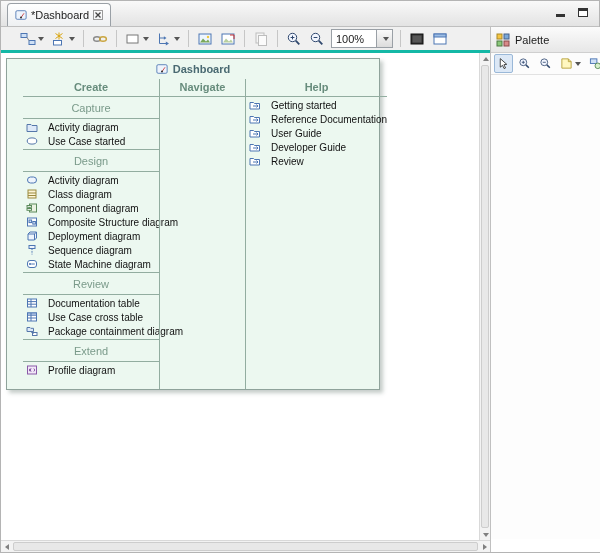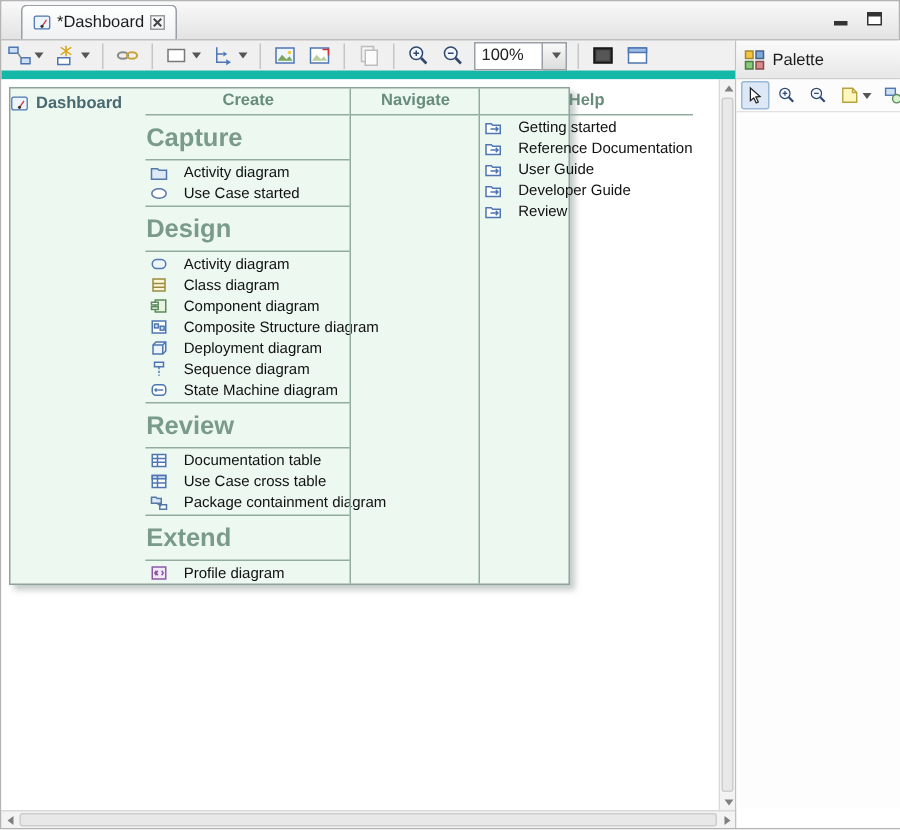--- a/index.html
+++ b/index.html
@@ -5,37 +5,37 @@
   * { box-sizing: border-box; margin: 0; padding: 0; }
   html,body { width:600px; height:553px; overflow:hidden;
     font-family:"Liberation Sans", sans-serif; font-size:11px; color:#222; }
   .window { width:600px; height:553px; display:flex; flex-direction:column;
     background:#f2f2f2; border:1px solid #b4b4b4; }
 
   
   .tabstrip { height:26px; flex:0 0 26px; position:relative;
     background:linear-gradient(#f9f9f9,#e3e3e3);
     border-bottom:1px solid #bfbfbf; display:flex; align-items:flex-end; }
-  .tab { height:23px; margin-left:13px; display:flex; align-items:center; gap:4px;
+  .tab { height:23px; margin-left:6px; display:flex; align-items:center; gap:4px;
     padding:0 7px; background:linear-gradient(#ffffff,#eef0f2);
     border:1px solid #9aa0a6; border-bottom:none; border-radius:4px 4px 0 0; }
   .tab-title { font-size:11px; color:#1c1c1c; }
   .win-controls { position:absolute; right:10px; top:5px; display:flex; gap:9px; }
   .wbtn { width:13px; height:11px; display:flex; align-items:flex-end; justify-content:center; cursor:default; }
   .min-glyph { width:9px; height:3px; background:#333; }
   .max-glyph { width:10px; height:9px; border:1px solid #333; border-top:3px solid #333; background:#fff; }
 
   
   .content { flex:1; display:flex; min-height:0; }
   .left { width:490px; flex:0 0 490px; display:flex; flex-direction:column; border-right:1px solid #c0c0c0; }
   .right { flex:1; display:flex; flex-direction:column; background:#ffffff; }
 
   
-  .toolbar { height:26px; flex:0 0 26px; background:#f0f0f0; border-bottom:6px solid #14b8a6;
-    display:flex; align-items:center; padding:0 1px; gap:1px; }
+  .toolbar { height:26px; flex:0 0 26px; background:#f0f0f0; border-bottom:3px solid #14b8a6;
+    display:flex; align-items:center; padding:0 16px; gap:1px; }
   .tbtn { height:21px; display:flex; align-items:center; justify-content:center;
     padding:0 2px; border-radius:2px; border:1px solid transparent; }
   .ti { width:16px; height:16px; }
   .drop { width:0; height:0; border-left:3px solid transparent; border-right:3px solid transparent;
     border-top:4px solid #555; margin-left:2px; }
   .tsep { width:1px; height:17px; background:#c6c6c6; margin:0 4px; }
   .zoom-combo { display:flex; align-items:center; height:19px; margin:0 2px; }
   .zoom-box { width:46px; height:19px; background:#fff; border:1px solid #9aa0a6;
     display:flex; align-items:center; padding:0 4px; font-size:11px; }
   .zoom-drop { width:16px; height:19px; background:linear-gradient(#fafafa,#dcdcdc);
@@ -65,31 +65,31 @@
   .palette-tools { height:22px; flex:0 0 22px; display:flex; align-items:center; gap:2px;
     padding:0 3px; border-bottom:1px solid #e2e2e2; background:#fcfcfc; }
   .ptool { height:19px; display:flex; align-items:center; padding:0 2px; border:1px solid transparent; border-radius:2px; }
   .ptool.selected { background:#dce8f6; border-color:#9ab8d8; }
   .palette-body { flex:1; background:#fdfdfd; }
   .palette-bottom { height:13px; flex:0 0 13px; display:flex; justify-content:flex-end; align-items:center; padding-right:2px; }
 
   
   .dashboard { position:absolute; left:5px; top:5px; width:374px; height:332px;
     background:#ecf8f0; border:1px solid #8fa39b;
-    box-shadow:3px 3px 4px rgba(90,110,100,0.35); display:flex; }
+    box-shadow:3px 3px 4px rgba(90,110,100,0.35); display:flex; flex-direction:column; }
   .db-title { height:20px; flex:0 0 20px; display:flex; align-items:center; justify-content:center; gap:5px;
     font-weight:bold; font-size:11px; color:#4a6a72; }
   .db-cols { flex:1; display:flex; min-height:0; }
   .db-col { display:flex; flex-direction:column; }
   .col-create { width:152px; flex:0 0 152px;padding-left:16px; }
   .col-navigate { width:86px; flex:0 0 86px; border-left:1px solid #92ada0; }
   .col-help { flex:1; border-left:1px solid #92ada0; }
   .db-h1 { text-align:center; font-weight:bold; font-size:11px; color:#678c7c;
     padding:2px 0 3px; border-bottom:1px solid #92ada0; }
-  .db-h2 { text-align:left; font-weight:bold; font-size:17px; color:#7a9a8a;
+  .db-h2 { text-align:center; font-weight:normal; font-size:11px; color:#7a9a8a;
     padding:5px 0 4px; border-bottom:1px solid #92ada0; }
   .db-h2.mid { border-top:1px solid #92ada0; margin-top:0; }
   .db-items { display:flex; flex-direction:column; padding:1px 0; }
   .dbi { display:flex; align-items:center; gap:10px; height:14px; padding-left:3px; cursor:default; }
   .dbl { font-size:10px; color:#111; white-space:nowrap; }
   .mi { width:12px; height:12px; flex:0 0 12px; }
 </style>
 </head>
 <body>
 

